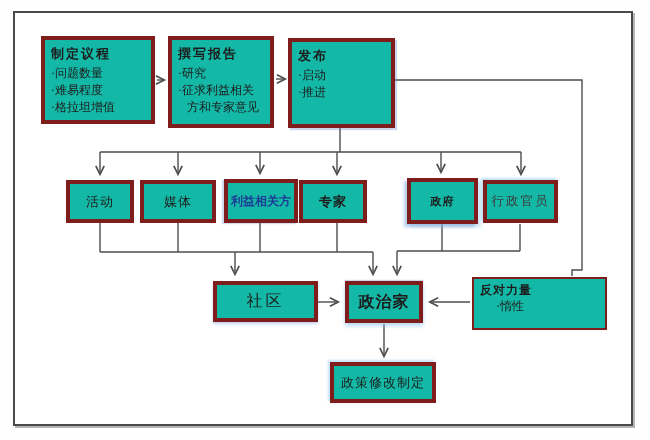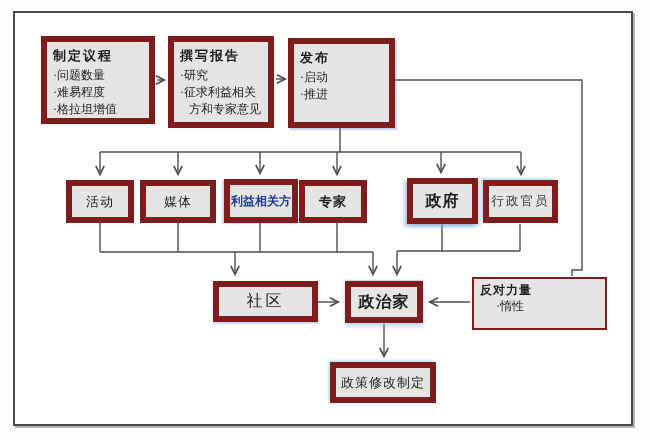--- a/index.html
+++ b/index.html
@@ -12,35 +12,35 @@
   .canvas { position:absolute; left:0; top:0; width:650px; height:440px; background:#fefefe; overflow:hidden; }
   .frame {
     position:absolute; left:13px; top:11px; width:620px; height:415px;
     border:2px solid #4a4a4a; box-sizing:border-box;
     box-shadow:2px 2px 0 rgba(120,120,120,.55);
     background:#ffffff;
   }
   svg.connectors { position:absolute; left:0; top:0; width:650px; height:440px; }
 
   .box {
-    position:absolute; background:#e5e5e5; box-sizing:border-box;
-    border:6px solid #7f1d1d;
+    position:absolute; background:#14b8a6; box-sizing:border-box;
+    border:4px solid #7f1d1d;
   }
   .stage { padding:4px 5px 2px 6px; font-size:12px; line-height:1.4; }
   .stage .title { font-weight:bold; font-size:13px; letter-spacing:2px; margin:1px 0 2px 0; }
   .stage ul { margin:0; padding:0; list-style:none; }
   .stage li { padding-left:9px; text-indent:-9px; }
 
   .channel {
     display:flex; align-items:center; justify-content:center;
     font-size:13px; letter-spacing:1px; text-align:center;
   }
   .bold { font-weight:bold; }
   .blue-text { color:#1c3e97; font-weight:bold; letter-spacing:0; }
-  .gov { font-size:16px;text-align:right; }
+  .gov { font-size:11px;text-align:right; }
   .official { font-size:12.5px; color:#3b3b3b; letter-spacing:2px; }
 
   .actor {
     display:flex; align-items:center; justify-content:center;
     font-size:16px; letter-spacing:3px;
   }
 
   .opp { padding:3px 6px; font-size:12px; line-height:1.35; border-width:2px; }
   .opp .title { font-weight:bold; letter-spacing:1px; }
   .opp ul { margin:0; padding:0 0 0 16px; list-style:none; }

